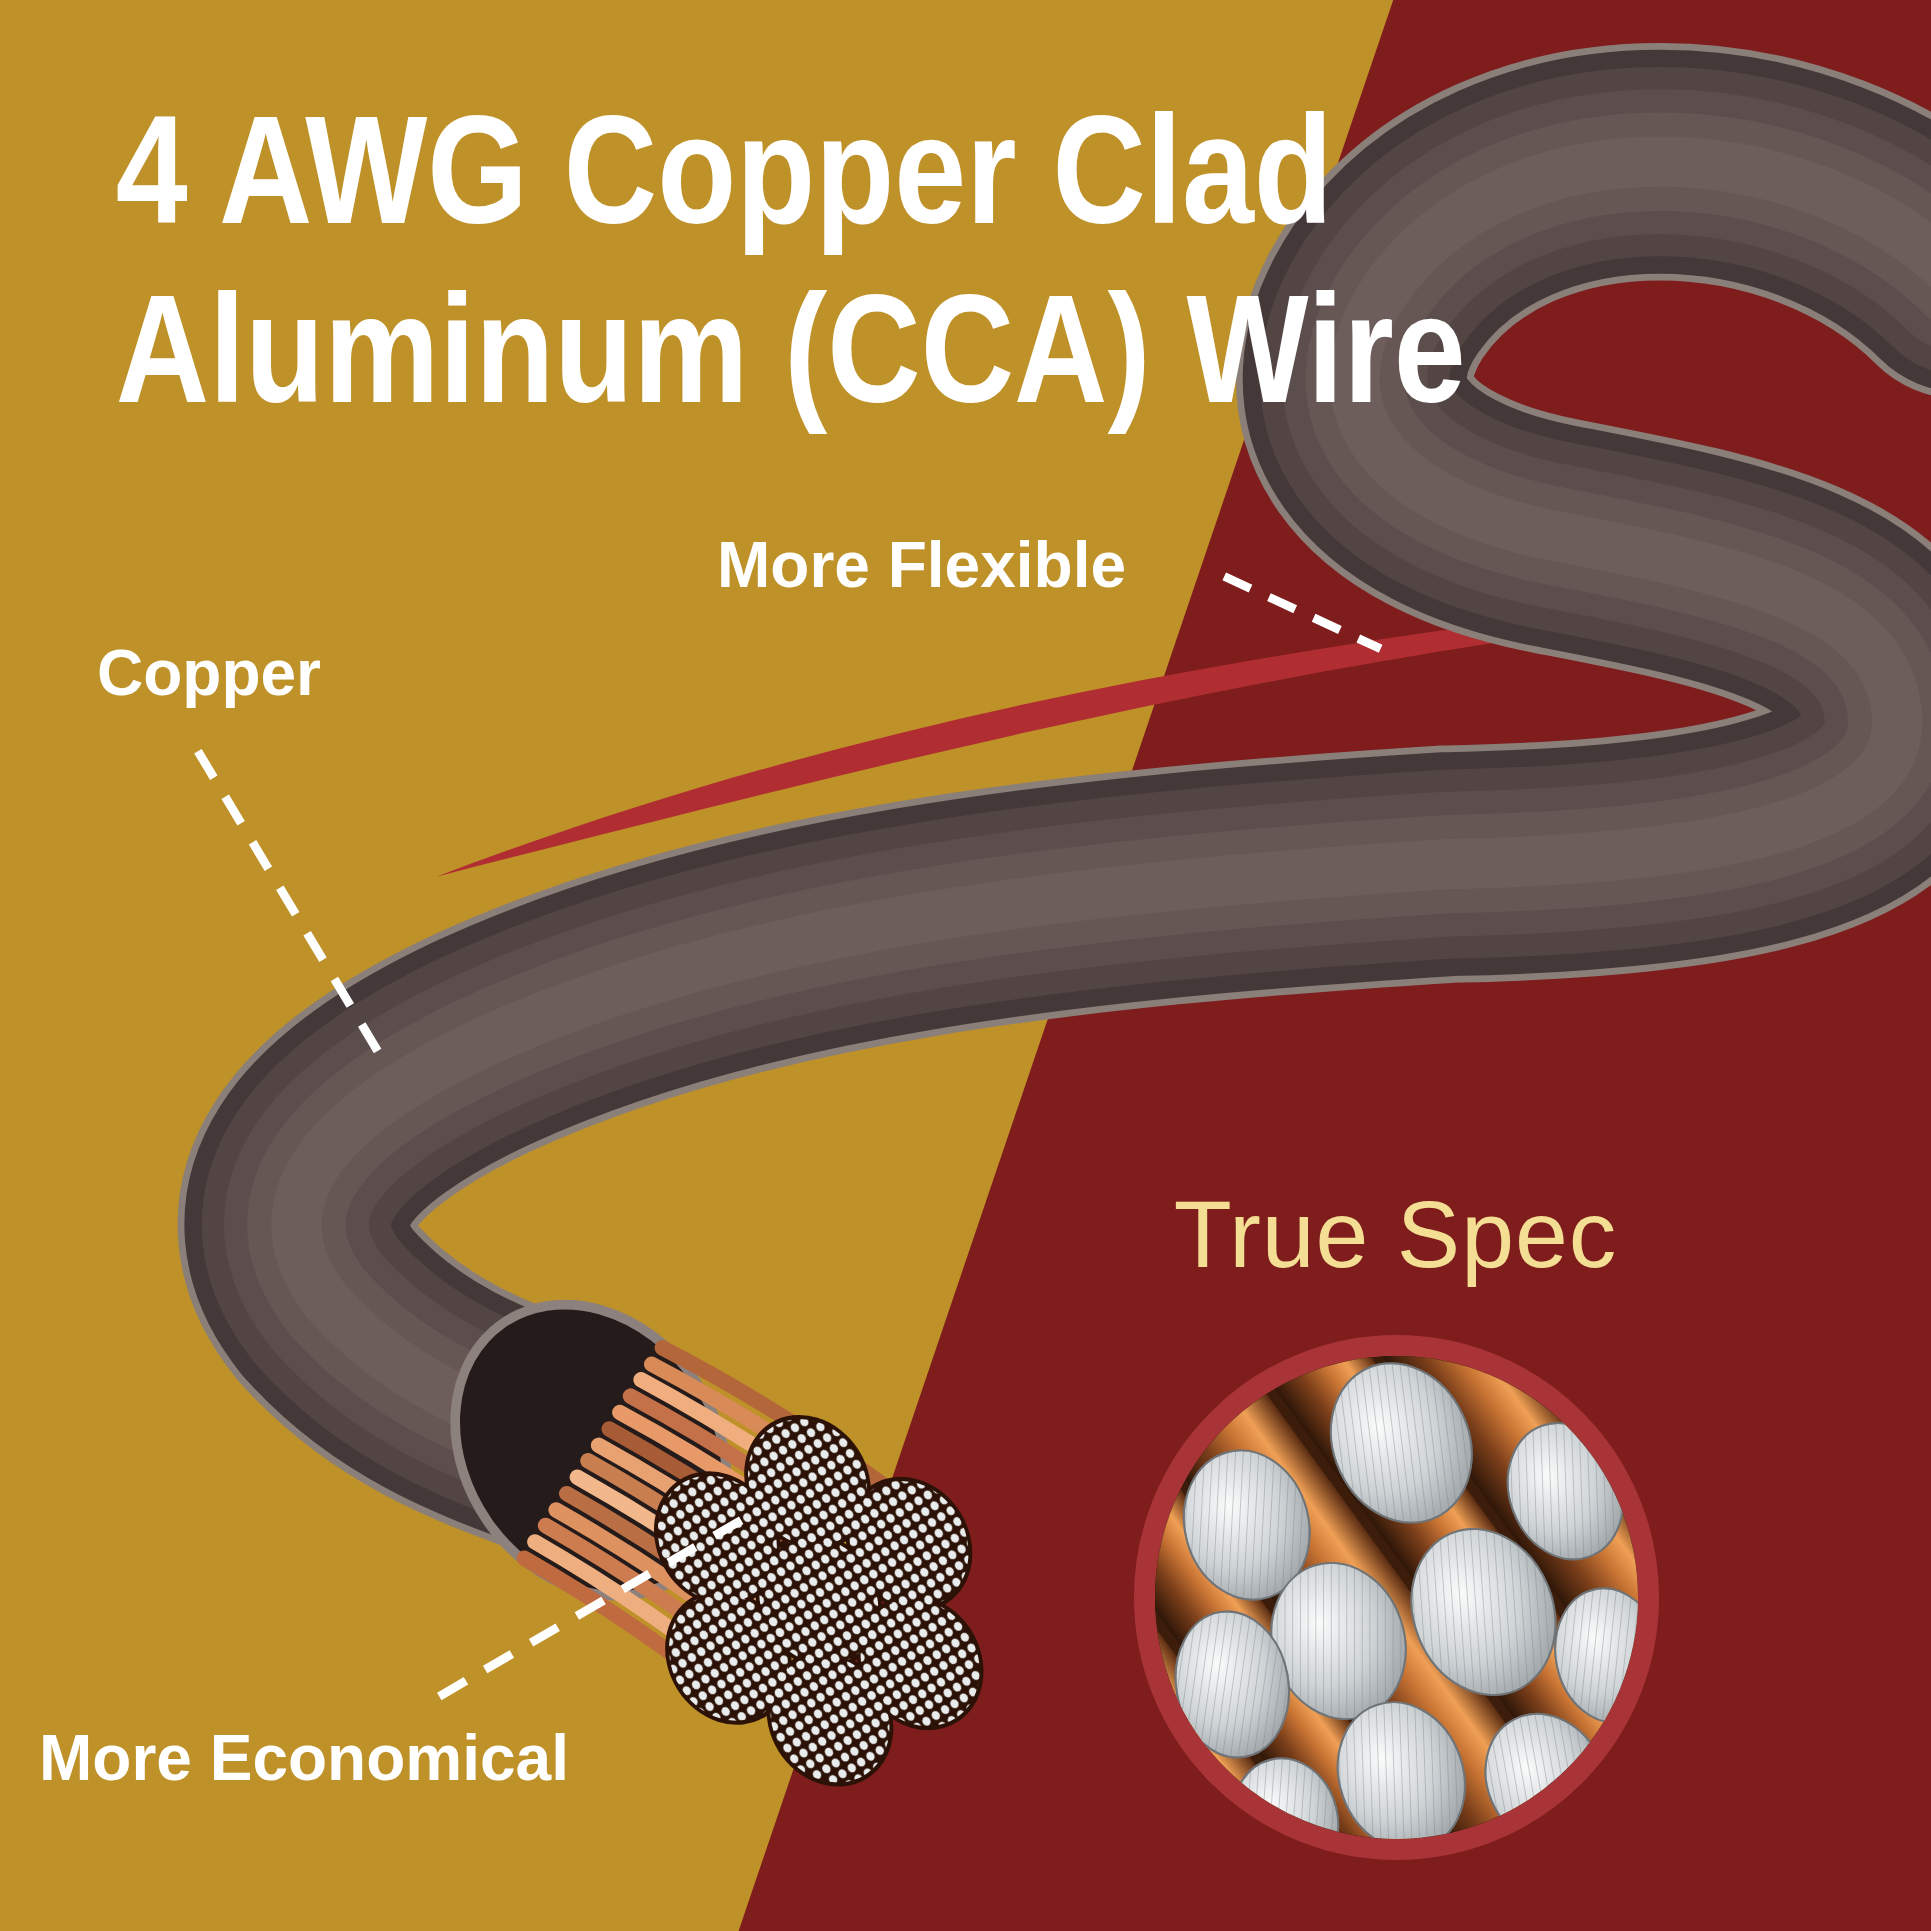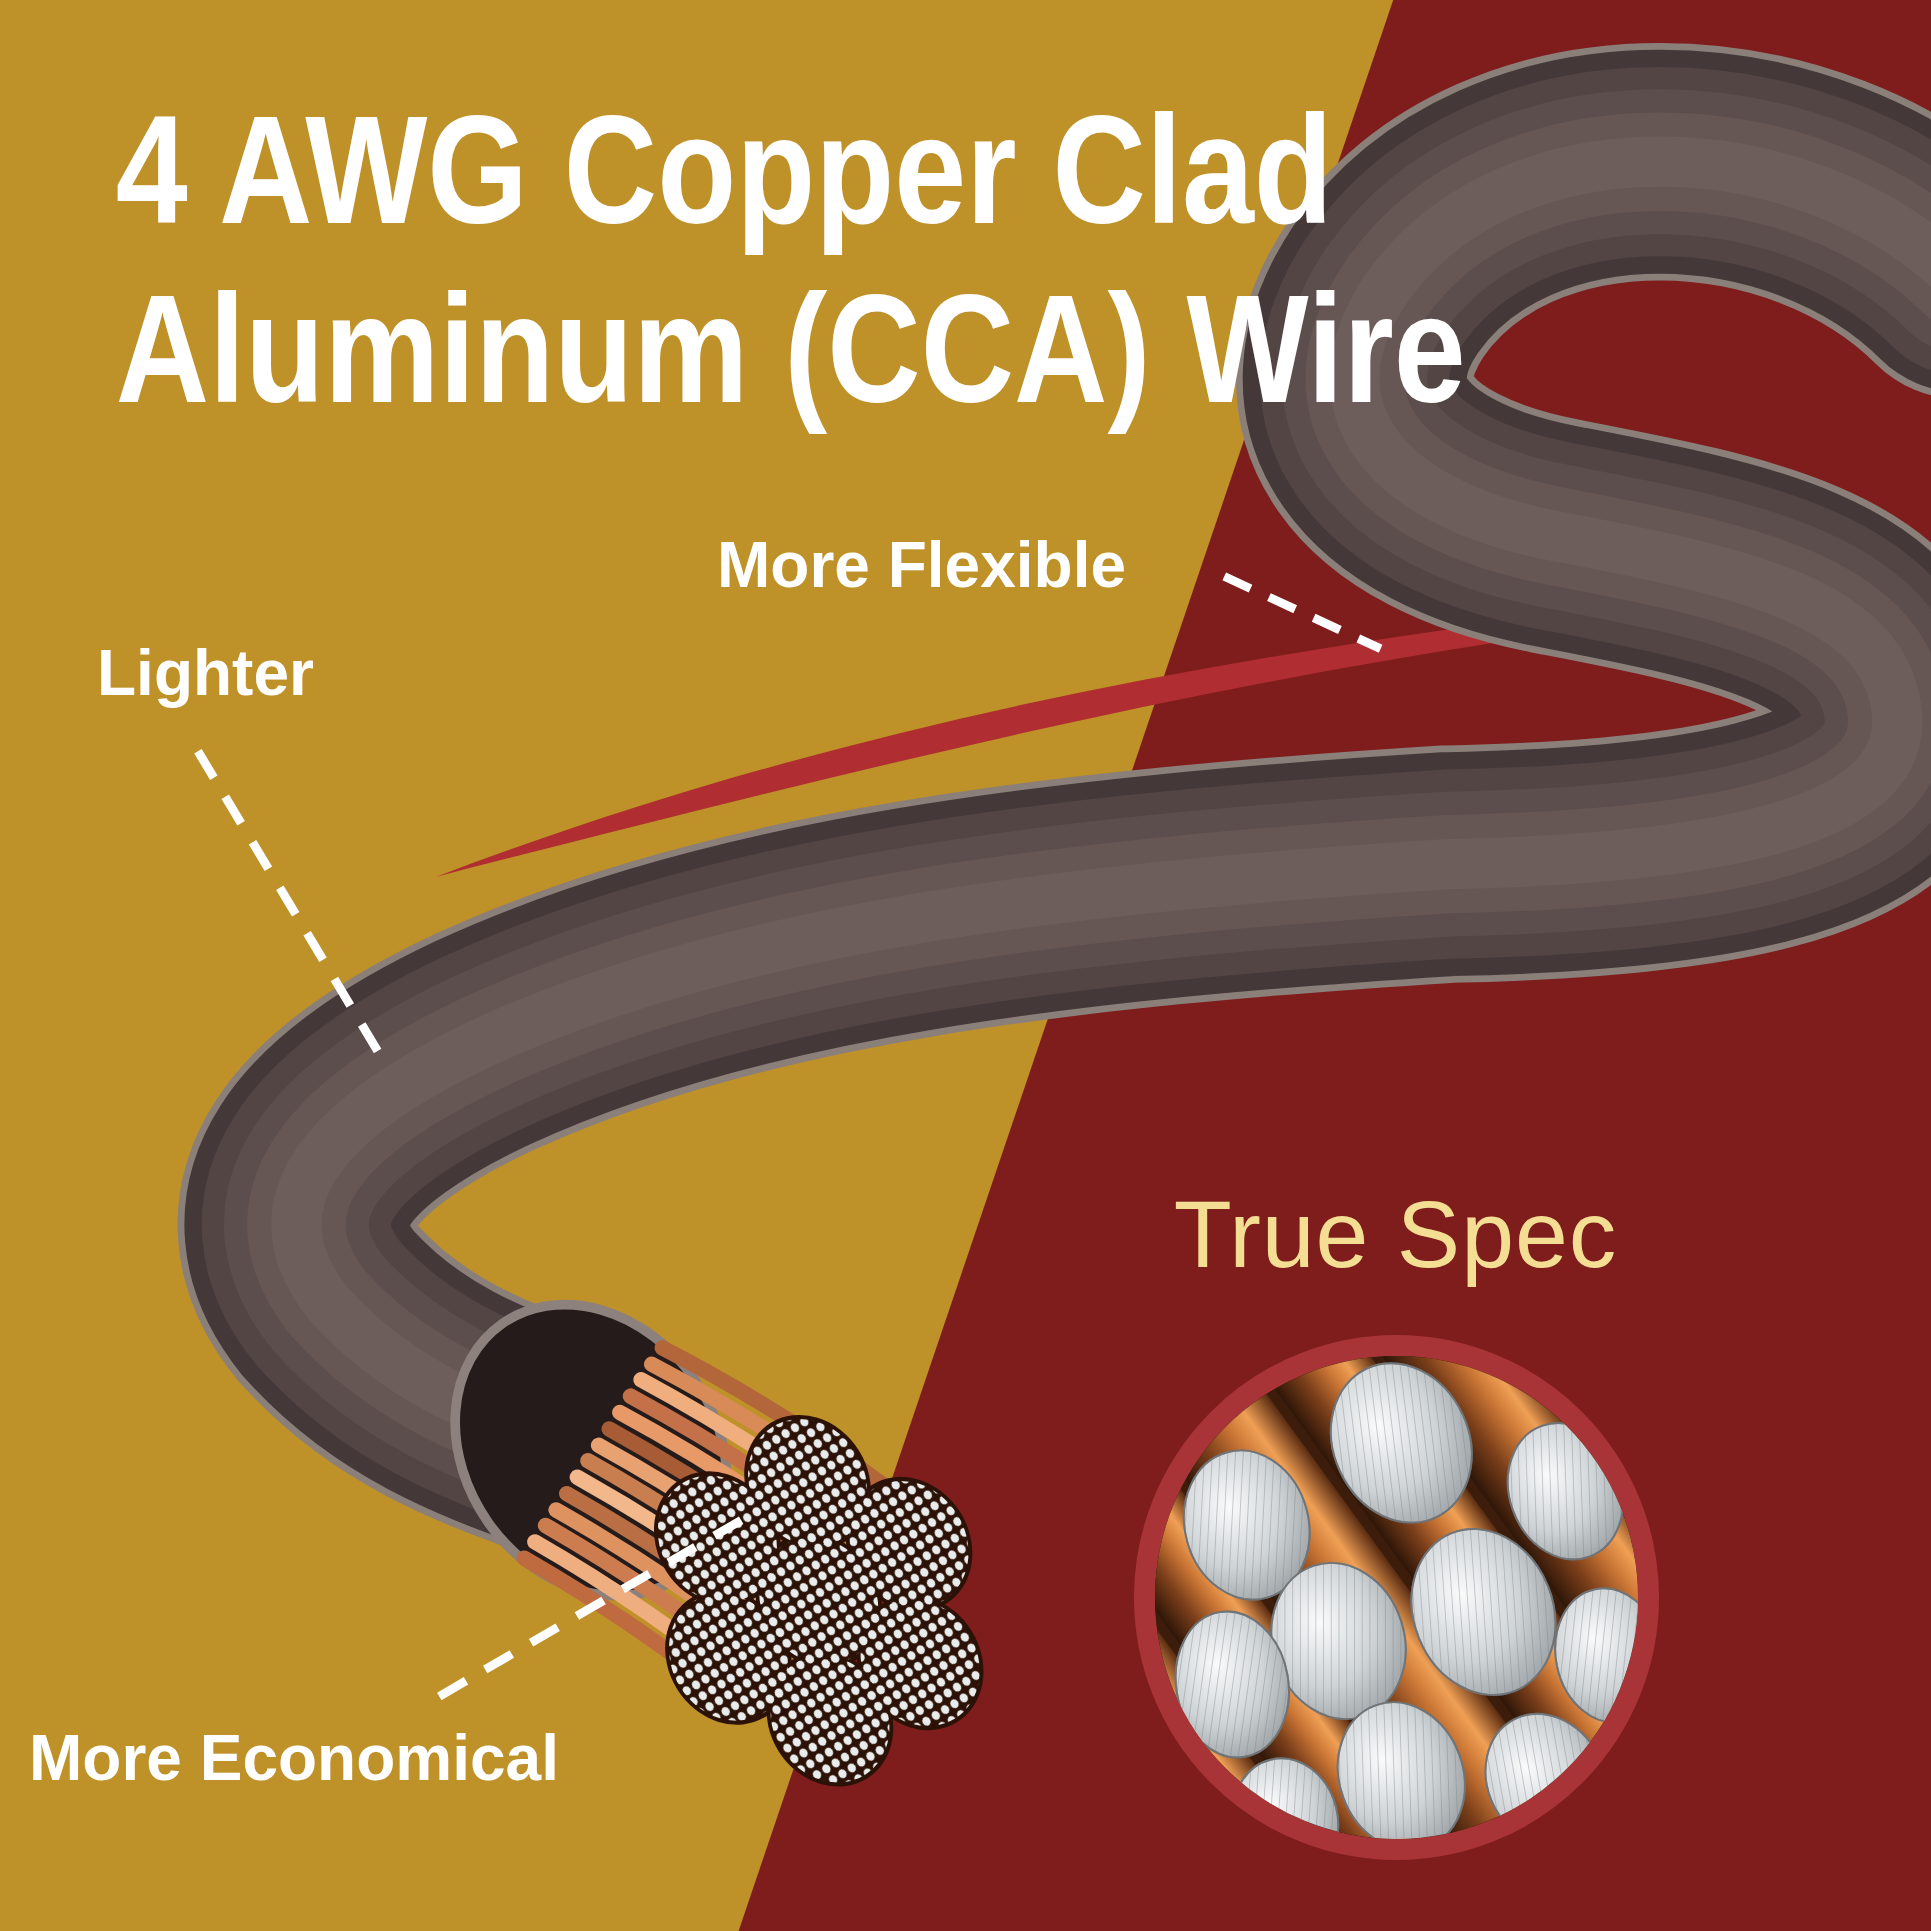--- a/index.html
+++ b/index.html
@@ -20,21 +20,21 @@
     font-size:154px;line-height:1.16;letter-spacing:0px;
     transform:scaleX(0.84);transform-origin:50% 0;
     white-space:nowrap;
   }
   .label{
     position:absolute;color:#ffffff;font-size:64px;line-height:1.2;
     font-weight:700;
   }
   .label-flexible{left:632px;top:527px;width:579px;text-align:center;}
   .label-lighter{left:97px;top:635px;}
-  .label-economical{left:29px;top:1707px;width:550px;text-align:left;line-height:1.62;}
+  .label-economical{left:29px;top:1707px;width:550px;text-align:center;line-height:1.62;}
   .true-spec{
     position:absolute;left:1106px;top:1180px;width:579px;text-align:center;
     color:#F3DE93;font-weight:normal;font-size:95px;letter-spacing:1px;
   }
   .inset{
     position:absolute;left:1134px;top:1335px;width:483px;height:483px;
     border:21px solid #A93437;border-radius:50%;overflow:hidden;
     background:#4a2410;
   }
   .inset svg{display:block;width:483px;height:483px;}
@@ -130,21 +130,21 @@
       <path d="M 455,1757 L 772,1572" stroke-dasharray="32 23"></path>
     </g>
   </svg>
 
   <div class="page-title">
     <div>4 AWG Copper Clad</div>
     <div>Aluminum (CCA) Wire</div>
   </div>
 
   <div class="label label-flexible">More Flexible</div>
-  <div class="label label-lighter">Lighter</div>
+  <div class="label label-lighter">Copper</div>
   <div class="label label-economical">
     <span style="display:block">More Economical</span>
   </div>
 
   <div class="true-spec">True Spec</div>
 
   <div class="inset">
     <svg viewBox="0 0 500 500" aria-hidden="true">
       <rect x="-20" y="-20" width="540" height="540" fill="#3c1d0b"></rect>
       <g transform="rotate(-36 250 250)">

